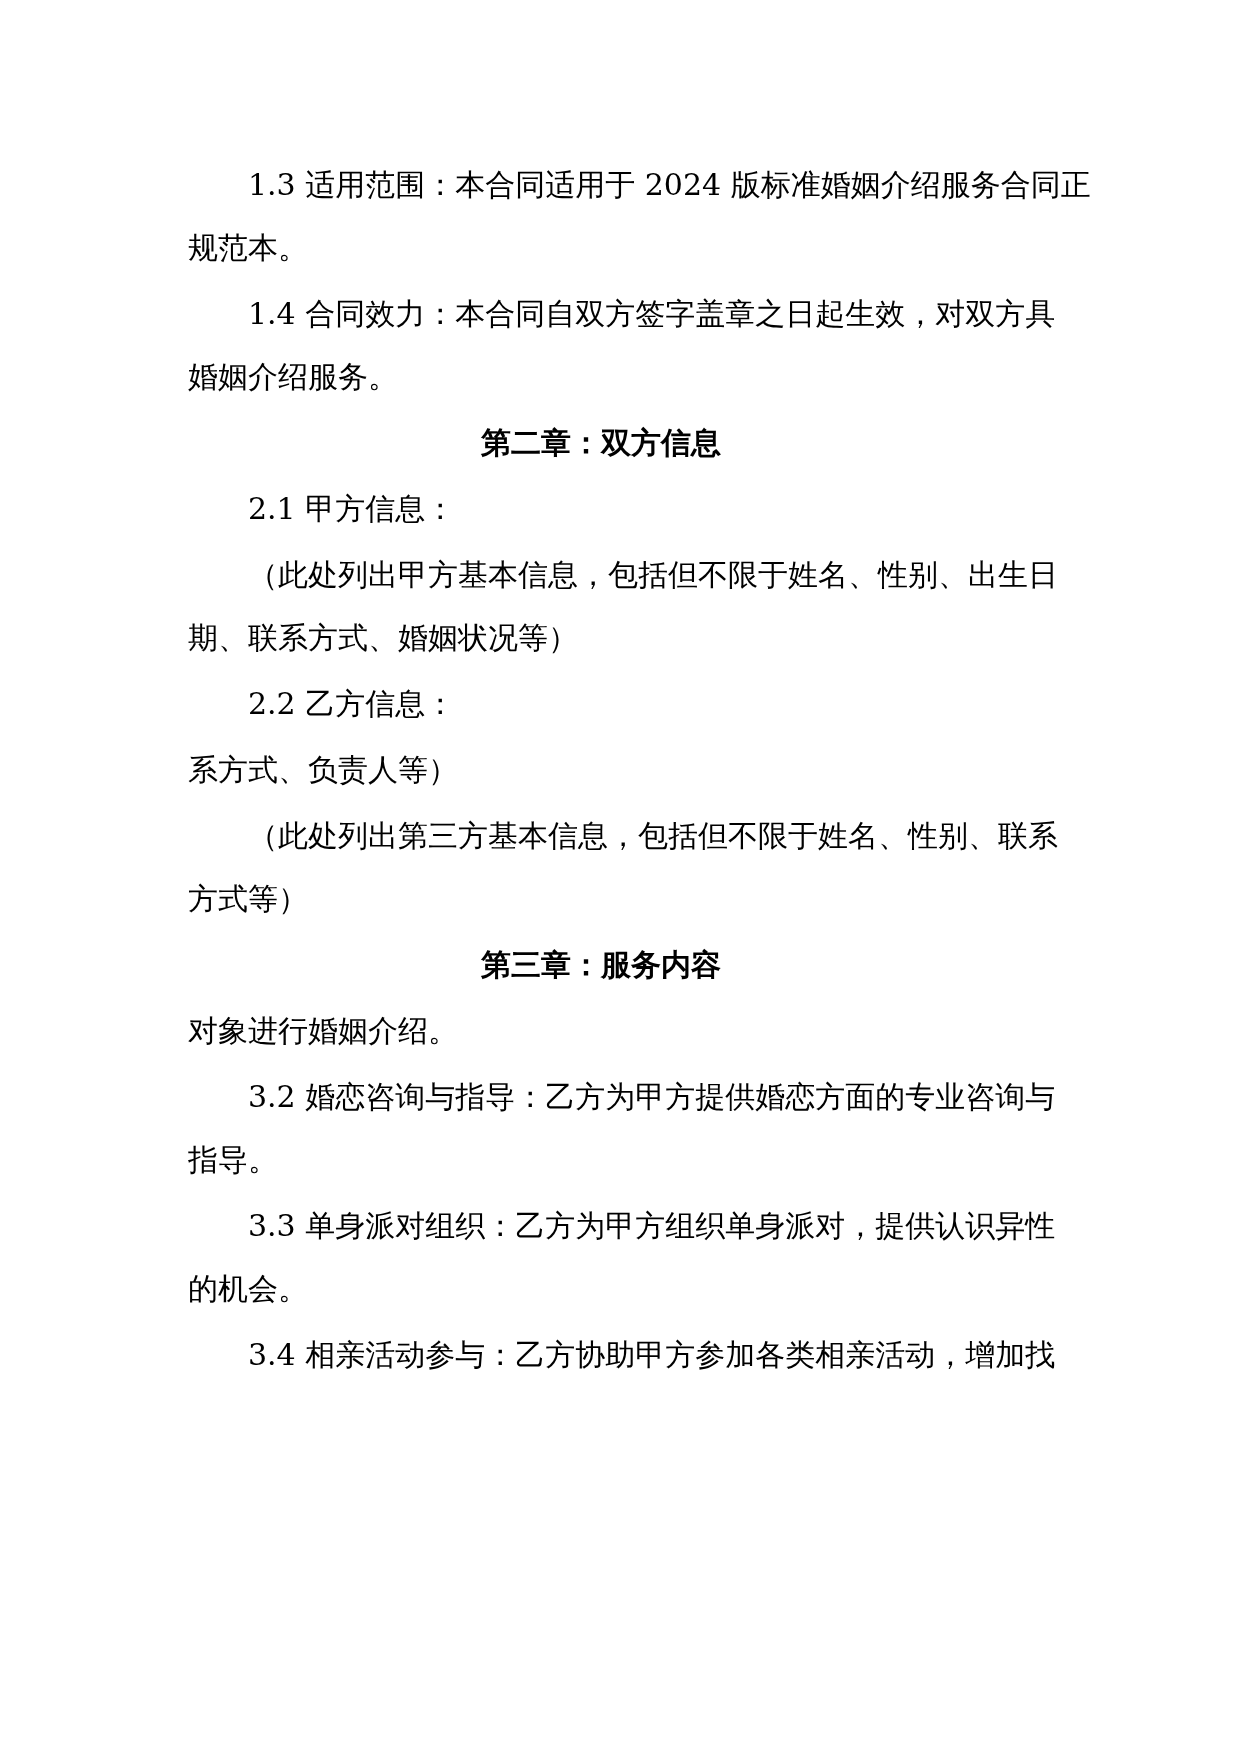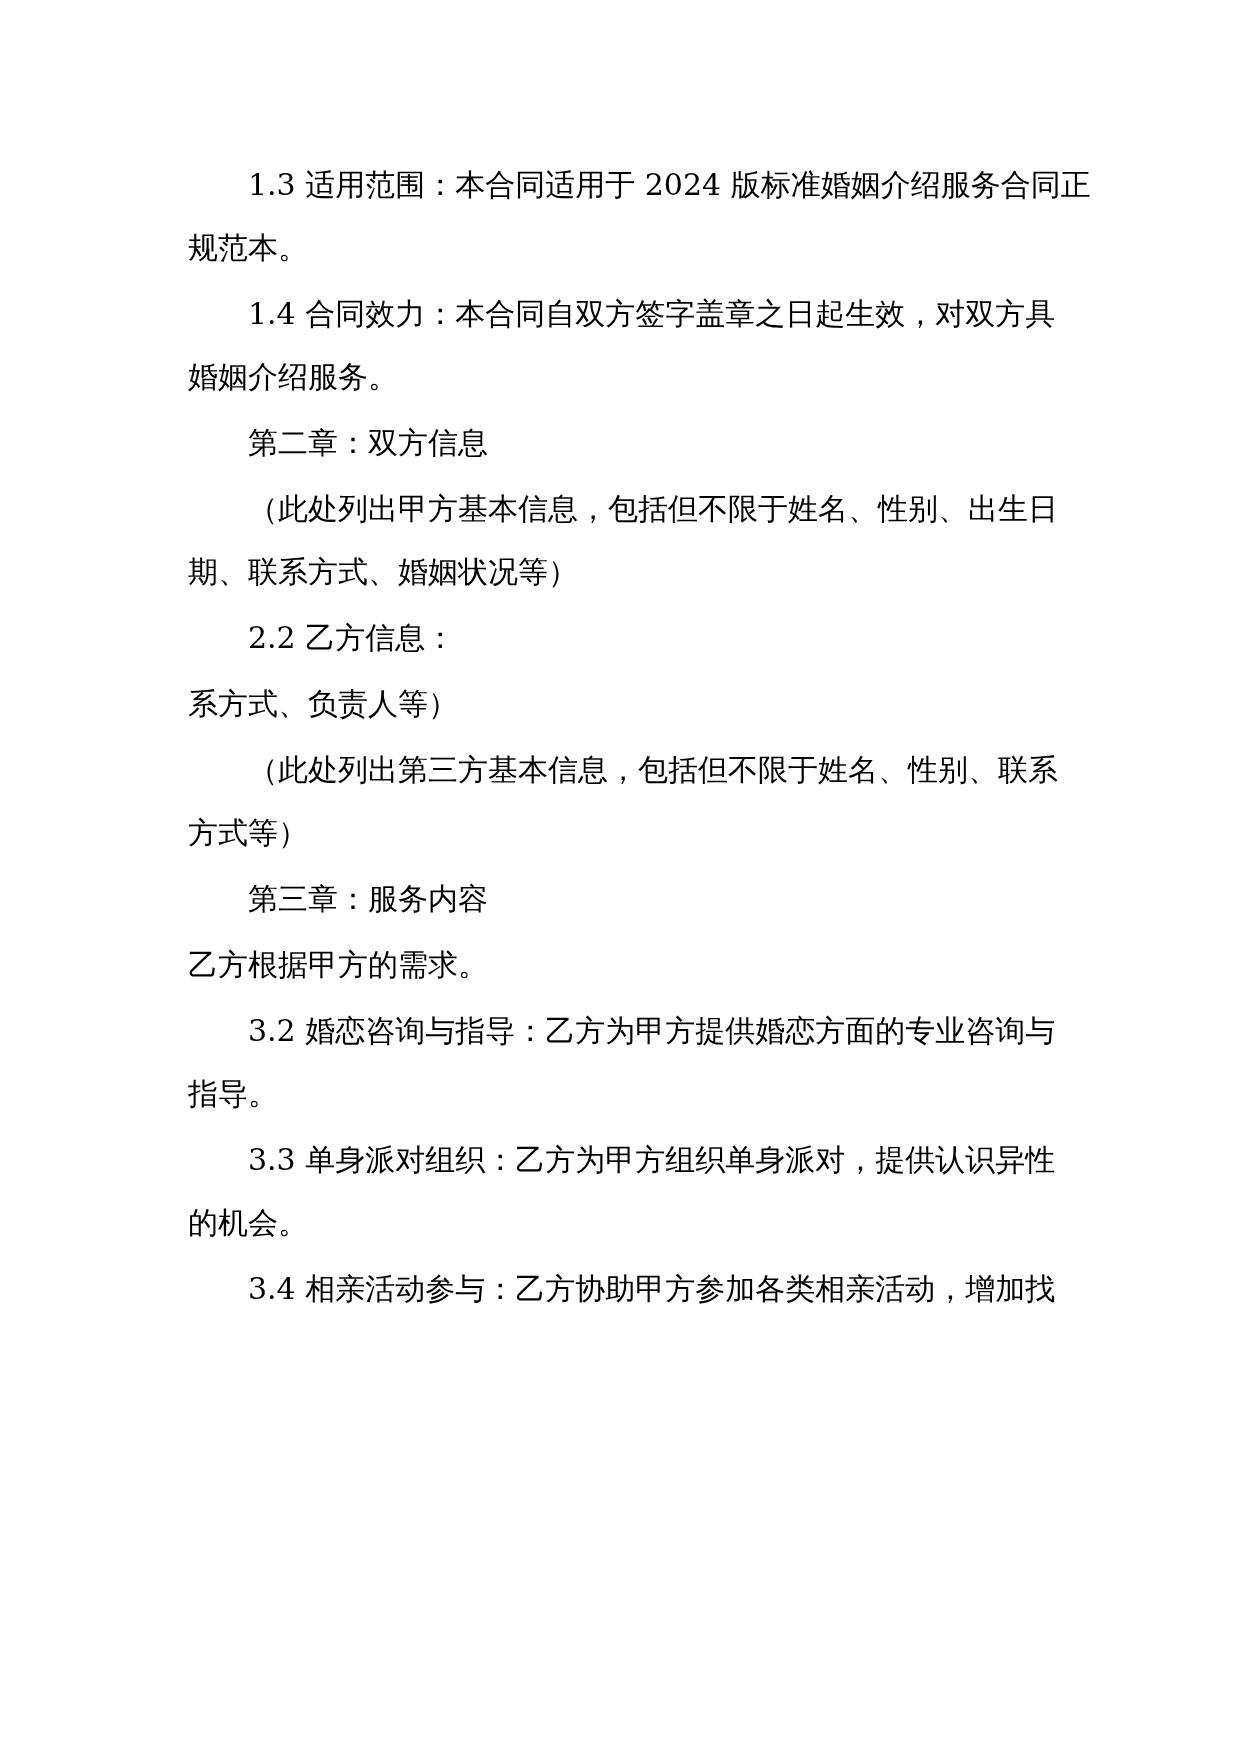--- a/index.html
+++ b/index.html
@@ -28,21 +28,22 @@
   }
   .line {
     display: block;
     line-height: 63px;
     white-space: nowrap;
   }
   .line.first {
     text-indent: 60px;
   }
   .heading .line {
-    font-weight: 400;
+    font-weight: 700;
+    text-align: center;
   }
 </style>
 </head>
 <body>
 
 <div class="page">
 
   <p class="para">
     <span class="line first">1.3 适用范围：本合同适用于 2024 版标准婚姻介绍服务合同正</span>
     <span class="line">规范本。</span>
@@ -50,20 +51,23 @@
 
   <p class="para">
     <span class="line first">1.4 合同效力：本合同自双方签字盖章之日起生效，对双方具</span>
     <span class="line">婚姻介绍服务。</span>
   </p>
 
   <p class="para heading">
     <span class="line first">第二章：双方信息</span>
   </p>
 
+  <p class="para">
+    <span class="line first">2.1 甲方信息：</span>
+  </p>
 
   <p class="para">
     <span class="line first">（此处列出甲方基本信息，包括但不限于姓名、性别、出生日</span>
     <span class="line">期、联系方式、婚姻状况等）</span>
   </p>
 
   <p class="para">
     <span class="line first">2.2 乙方信息：</span>
   </p>
 
@@ -75,21 +79,21 @@
   <p class="para">
     <span class="line first">（此处列出第三方基本信息，包括但不限于姓名、性别、联系</span>
     <span class="line">方式等）</span>
   </p>
 
   <p class="para heading">
     <span class="line first">第三章：服务内容</span>
   </p>
 
   <p class="para">
-    <span class="line">乙方根据甲方的需求。</span>
+    <span class="line">对象进行婚姻介绍。</span>
   </p>
 
   <p class="para">
     <span class="line first">3.2 婚恋咨询与指导：乙方为甲方提供婚恋方面的专业咨询与</span>
     <span class="line">指导。</span>
   </p>
 
   <p class="para">
     <span class="line first">3.3 单身派对组织：乙方为甲方组织单身派对，提供认识异性</span>
     <span class="line">的机会。</span>

